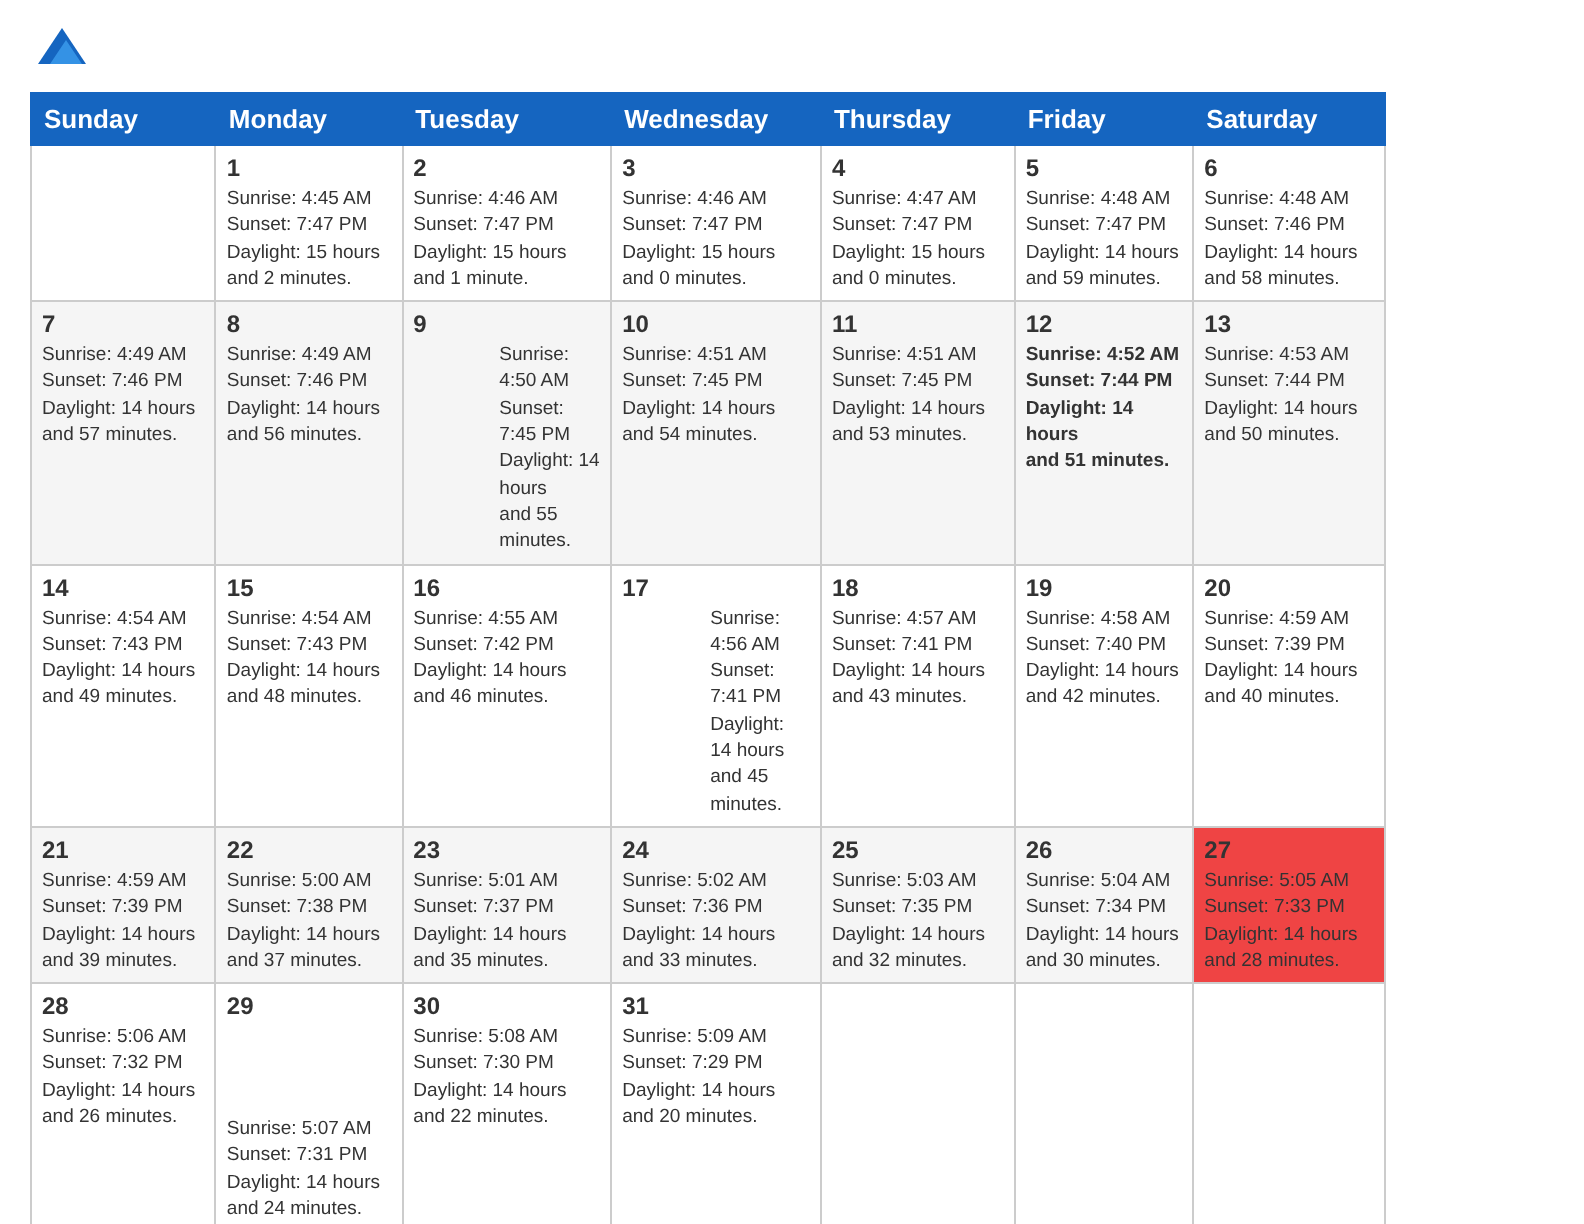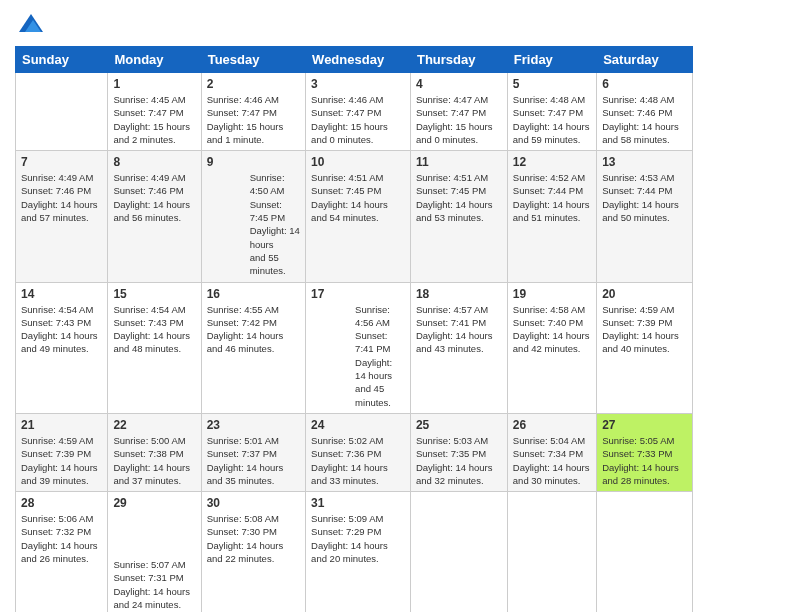--- a/index.html
+++ b/index.html
@@ -204,21 +204,21 @@
           </td>
           <td style="background: rgb(245, 245, 245);">
             <span class="day-number">11</span>
             <div class="day-info" style="white-space: pre-line;">Sunrise: 4:51 AM
 Sunset: 7:45 PM
 Daylight: 14 hours
 and 53 minutes.</div>
           </td>
           <td style="background: rgb(245, 245, 245);">
             <span class="day-number">12</span>
-            <div class="day-info" style="white-space: pre-line;">Sunrise: 4:52 AM
+            <div class="day-info" style="white-space: pre-line; font-weight: bold;">Sunrise: 4:52 AM
 Sunset: 7:44 PM
 Daylight: 14 hours
 and 51 minutes.</div>
           </td>
           <td style="background: rgb(245, 245, 245);">
             <span class="day-number">13</span>
             <div class="day-info" style="white-space: pre-line;">Sunrise: 4:53 AM
 Sunset: 7:44 PM
 Daylight: 14 hours
 and 50 minutes.</div>
@@ -311,21 +311,21 @@
 Daylight: 14 hours
 and 32 minutes.</div>
           </td>
           <td style="background: rgb(245, 245, 245);">
             <span class="day-number">26</span>
             <div class="day-info" style="white-space: pre-line;">Sunrise: 5:04 AM
 Sunset: 7:34 PM
 Daylight: 14 hours
 and 30 minutes.</div>
           </td>
-          <td style="background: #bef264;">
+          <td style="background: #ef4444;">
             <span class="day-number">27</span>
             <div class="day-info" style="white-space: pre-line;">Sunrise: 5:05 AM
 Sunset: 7:33 PM
 Daylight: 14 hours
 and 28 minutes.</div>
           </td>
         </tr>
         <tr>
           <td>
             <span class="day-number">28</span>

